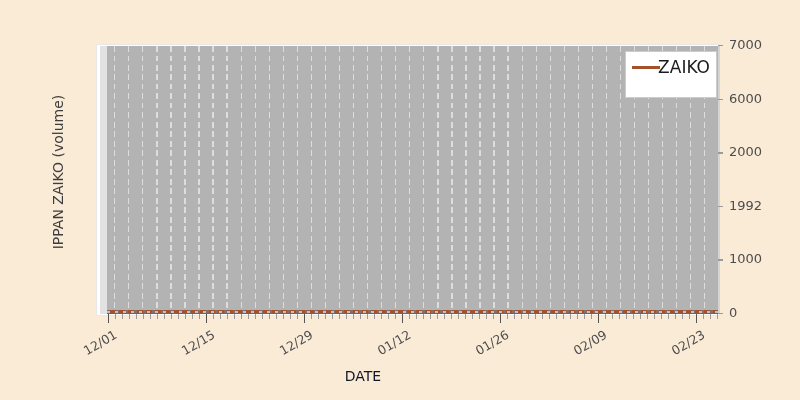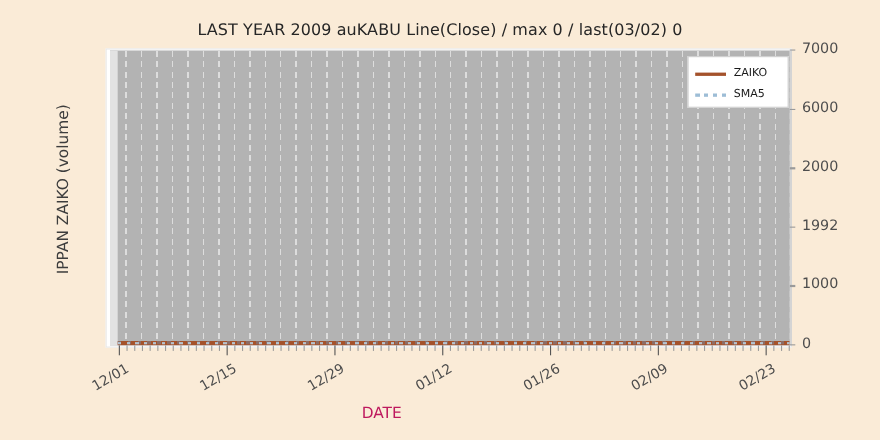--- a/index.html
+++ b/index.html
@@ -81,21 +81,21 @@
   .legend-swatch{width:28px;height:10px;margin-right:7px;position:relative;}
   .legend-swatch.solid::after{
     content:"";position:absolute;left:0;top:4px;width:28px;height:3px;
     background:#a4522b;
   }
   .legend-swatch.dotted::after{
     content:"";position:absolute;left:0;top:4px;width:28px;height:3px;
     background-image:repeating-linear-gradient(to right,
       #9dbdd6 0 4px, rgba(0,0,0,0) 4px 8px);
   }
-  .legend-label{font-size:10px;color:#1a1a1a;white-space:nowrap;}
+  .legend-label{font-size:17px;color:#1a1a1a;white-space:nowrap;}
 
   
   #y-axis{position:absolute;left:718px;top:46px;width:80px;height:268px;}
   .ytick{position:absolute;left:0;height:0;}
   .ytick .tmark{
     position:absolute;left:0;top:-1px;width:5px;height:1.4px;background:#9a9a9a;
   }
   .ytick .tlabel{
     position:absolute;left:11px;top:-9px;
     font-size:13px;color:#4d4d4d;white-space:nowrap;
@@ -111,56 +111,51 @@
   .xtick-major{position:absolute;top:0;width:1.4px;height:9px;background:#555;}
   .xlabel{
     position:absolute;top:13px;
     font-size:12.5px;color:#4d4d4d;white-space:nowrap;
     transform:rotate(-30deg);transform-origin:right top;
   }
 
   
   #xlabel-title{
     position:absolute;left:0;top:368px;width:694px;text-align:center;
-    font-size:14px;color:#be185d;
+    font-size:14px;color:#0f172a;padding-left:16px;
   }
   #ylabel-title{
     position:absolute;left:-42px;top:164px;width:200px;
     text-align:center;font-size:14px;color:#3d3d3d;
     transform:rotate(-90deg);transform-origin:center center;
     white-space:nowrap;
   }
 </style>
 </head>
 <body>
 
 <div id="figure">
 
-  <div id="title">LAST YEAR 2009 auKABU Line(Close) / max 0 / last(03/02) 0</div>
 
   <div id="plot-frame"></div>
 
   <div id="plot-area">
     <div id="gridlines"></div>
     <div id="grid-dashmask"></div>
     <div id="plot-left-band"></div>
 
     <div class="series-line" id="zaiko-line"></div>
     <div id="zaiko-line-dots"></div>
     <div class="series-line" id="sma5-line"></div>
   </div>
 
   <div id="legend">
     <div class="legend-row">
       <span class="legend-swatch solid"></span>
       <span class="legend-label">ZAIKO</span>
-    </div>
-    <div class="legend-row">
-      <span class="legend-swatch dotted"></span>
-      <span class="legend-label">SMA5</span>
     </div>
   </div>
 
   <div id="y-spine"></div>
   <div id="y-axis">
       <div class="ytick" style="top: 268px;">
         <span class="tmark"></span>
         <span class="tlabel">0</span>
       </div>
       <div class="ytick" style="top: 214.4px;">

